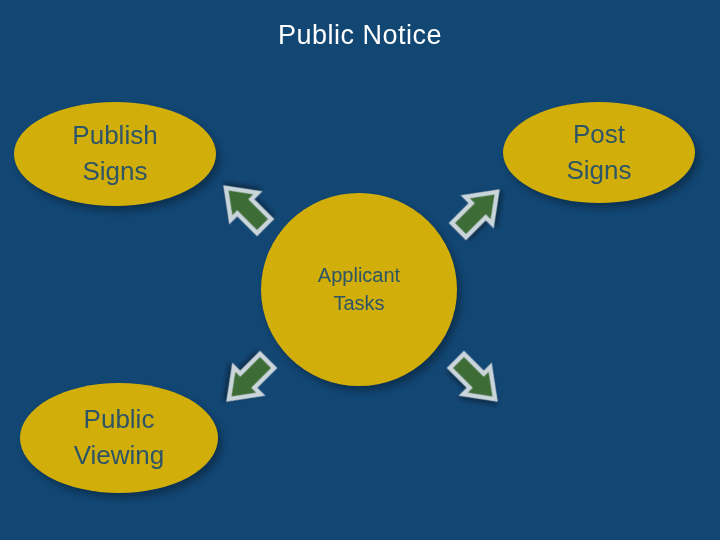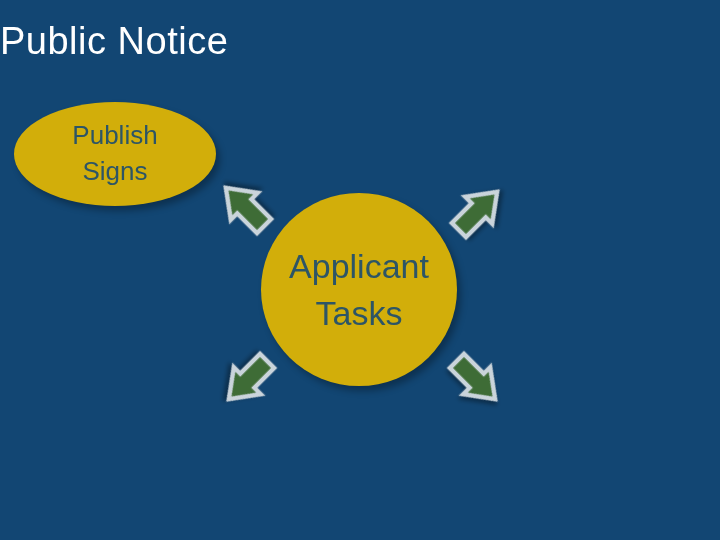--- a/index.html
+++ b/index.html
@@ -13,23 +13,23 @@
     height: 540px;
     overflow: hidden;
     background: var(--background, #124673);
     font-family: "Liberation Sans", sans-serif;
   }
   .slide-title {
     position: absolute;
     top: 20px;
     left: 0;
     width: 100%;
-    text-align: left;
+    text-align: center;
     color: var(--title-text, #ffffff);
-    font-size: 38px;
+    font-size: 27px;
     line-height: 1.15;
     letter-spacing: 0.5px;
   }
   .ellipse {
     position: absolute;
     background: var(--ellipse-fill, #D2AE0A);
     border-radius: 50%;
     display: flex;
     align-items: center;
     justify-content: center;
@@ -40,21 +40,21 @@
     font-size: 26px;
     line-height: 1.38;
     text-align: center;
     white-space: pre-line;
   }
   .node-tl { left: 14px;  top: 102px; width: 202px; height: 104px; }
   .node-tr { left: 503px; top: 102px; width: 192px; height: 101px; }
   .node-bl { left: 20px;  top: 383px; width: 198px; height: 110px; }
   .node-br { left: 505px; top: 384px; width: 195px; height: 109px; }
   .node-center { left: 261px; top: 193px; width: 196px; height: 193px; }
-  .node-center .node-label { font-size: 34px; text-align: center; }
+  .node-center .node-label { font-size: 20px; text-align: center; }
   .arrows-layer {
     position: absolute;
     left: 0; top: 0;
     width: 720px; height: 540px;
     pointer-events: none;
   }
   .arrow {
     fill: var(--arrow-fill, #3E6C36);
     stroke: var(--arrow-outline, #CAD4DB);
     stroke-width: 4.5;
@@ -82,21 +82,29 @@
     <g class="arrow-g" transform="translate(476,380) rotate(45)">
       <polygon class="arrow" points="-27,-10 1,-10 1,-19 27,0 1,19 1,10 -27,10"></polygon>
     </g>
   </svg>
 
   <div class="ellipse node-tl">
     <span class="node-label">Publish
 Signs</span>
   </div>
 
+  <div class="ellipse node-tr">
+    <span class="node-label">Post
+Signs</span>
+  </div>
 
   <div class="ellipse node-center">
     <span class="node-label">Applicant
 Tasks</span>
   </div>
 
+  <div class="ellipse node-bl">
+    <span class="node-label">Public
+Viewing</span>
+  </div>
 
 
 </div>
 
 </body></html>

